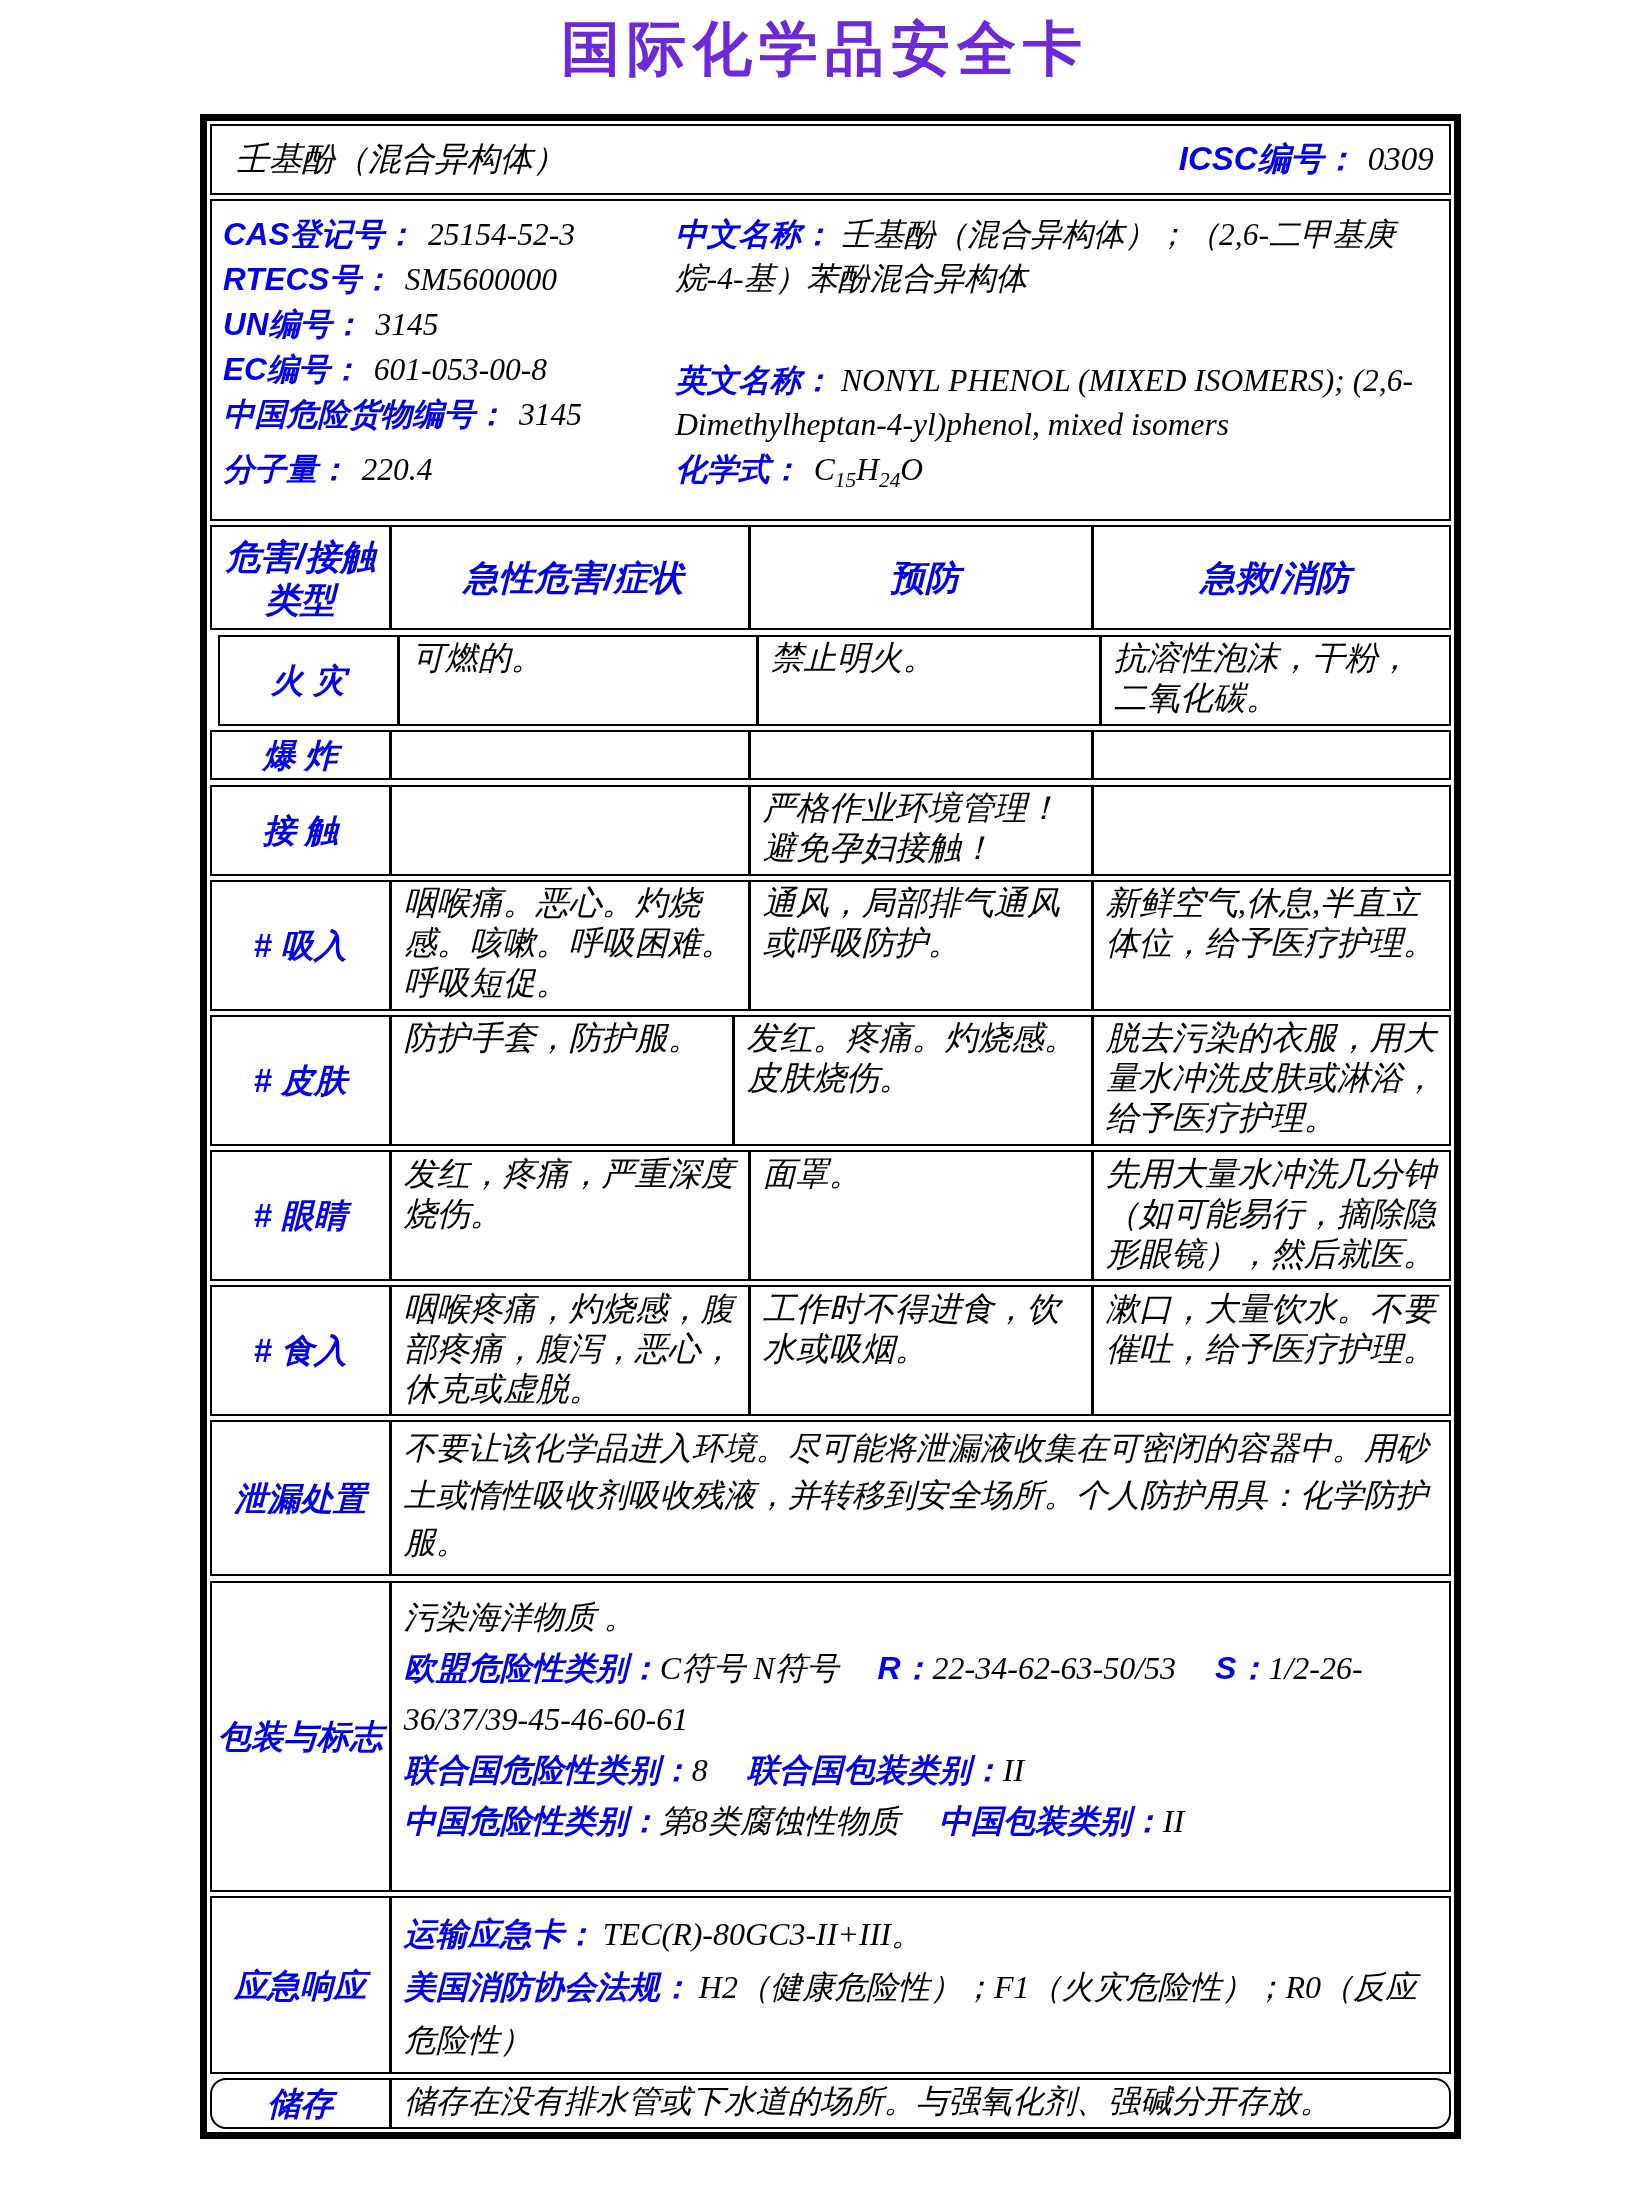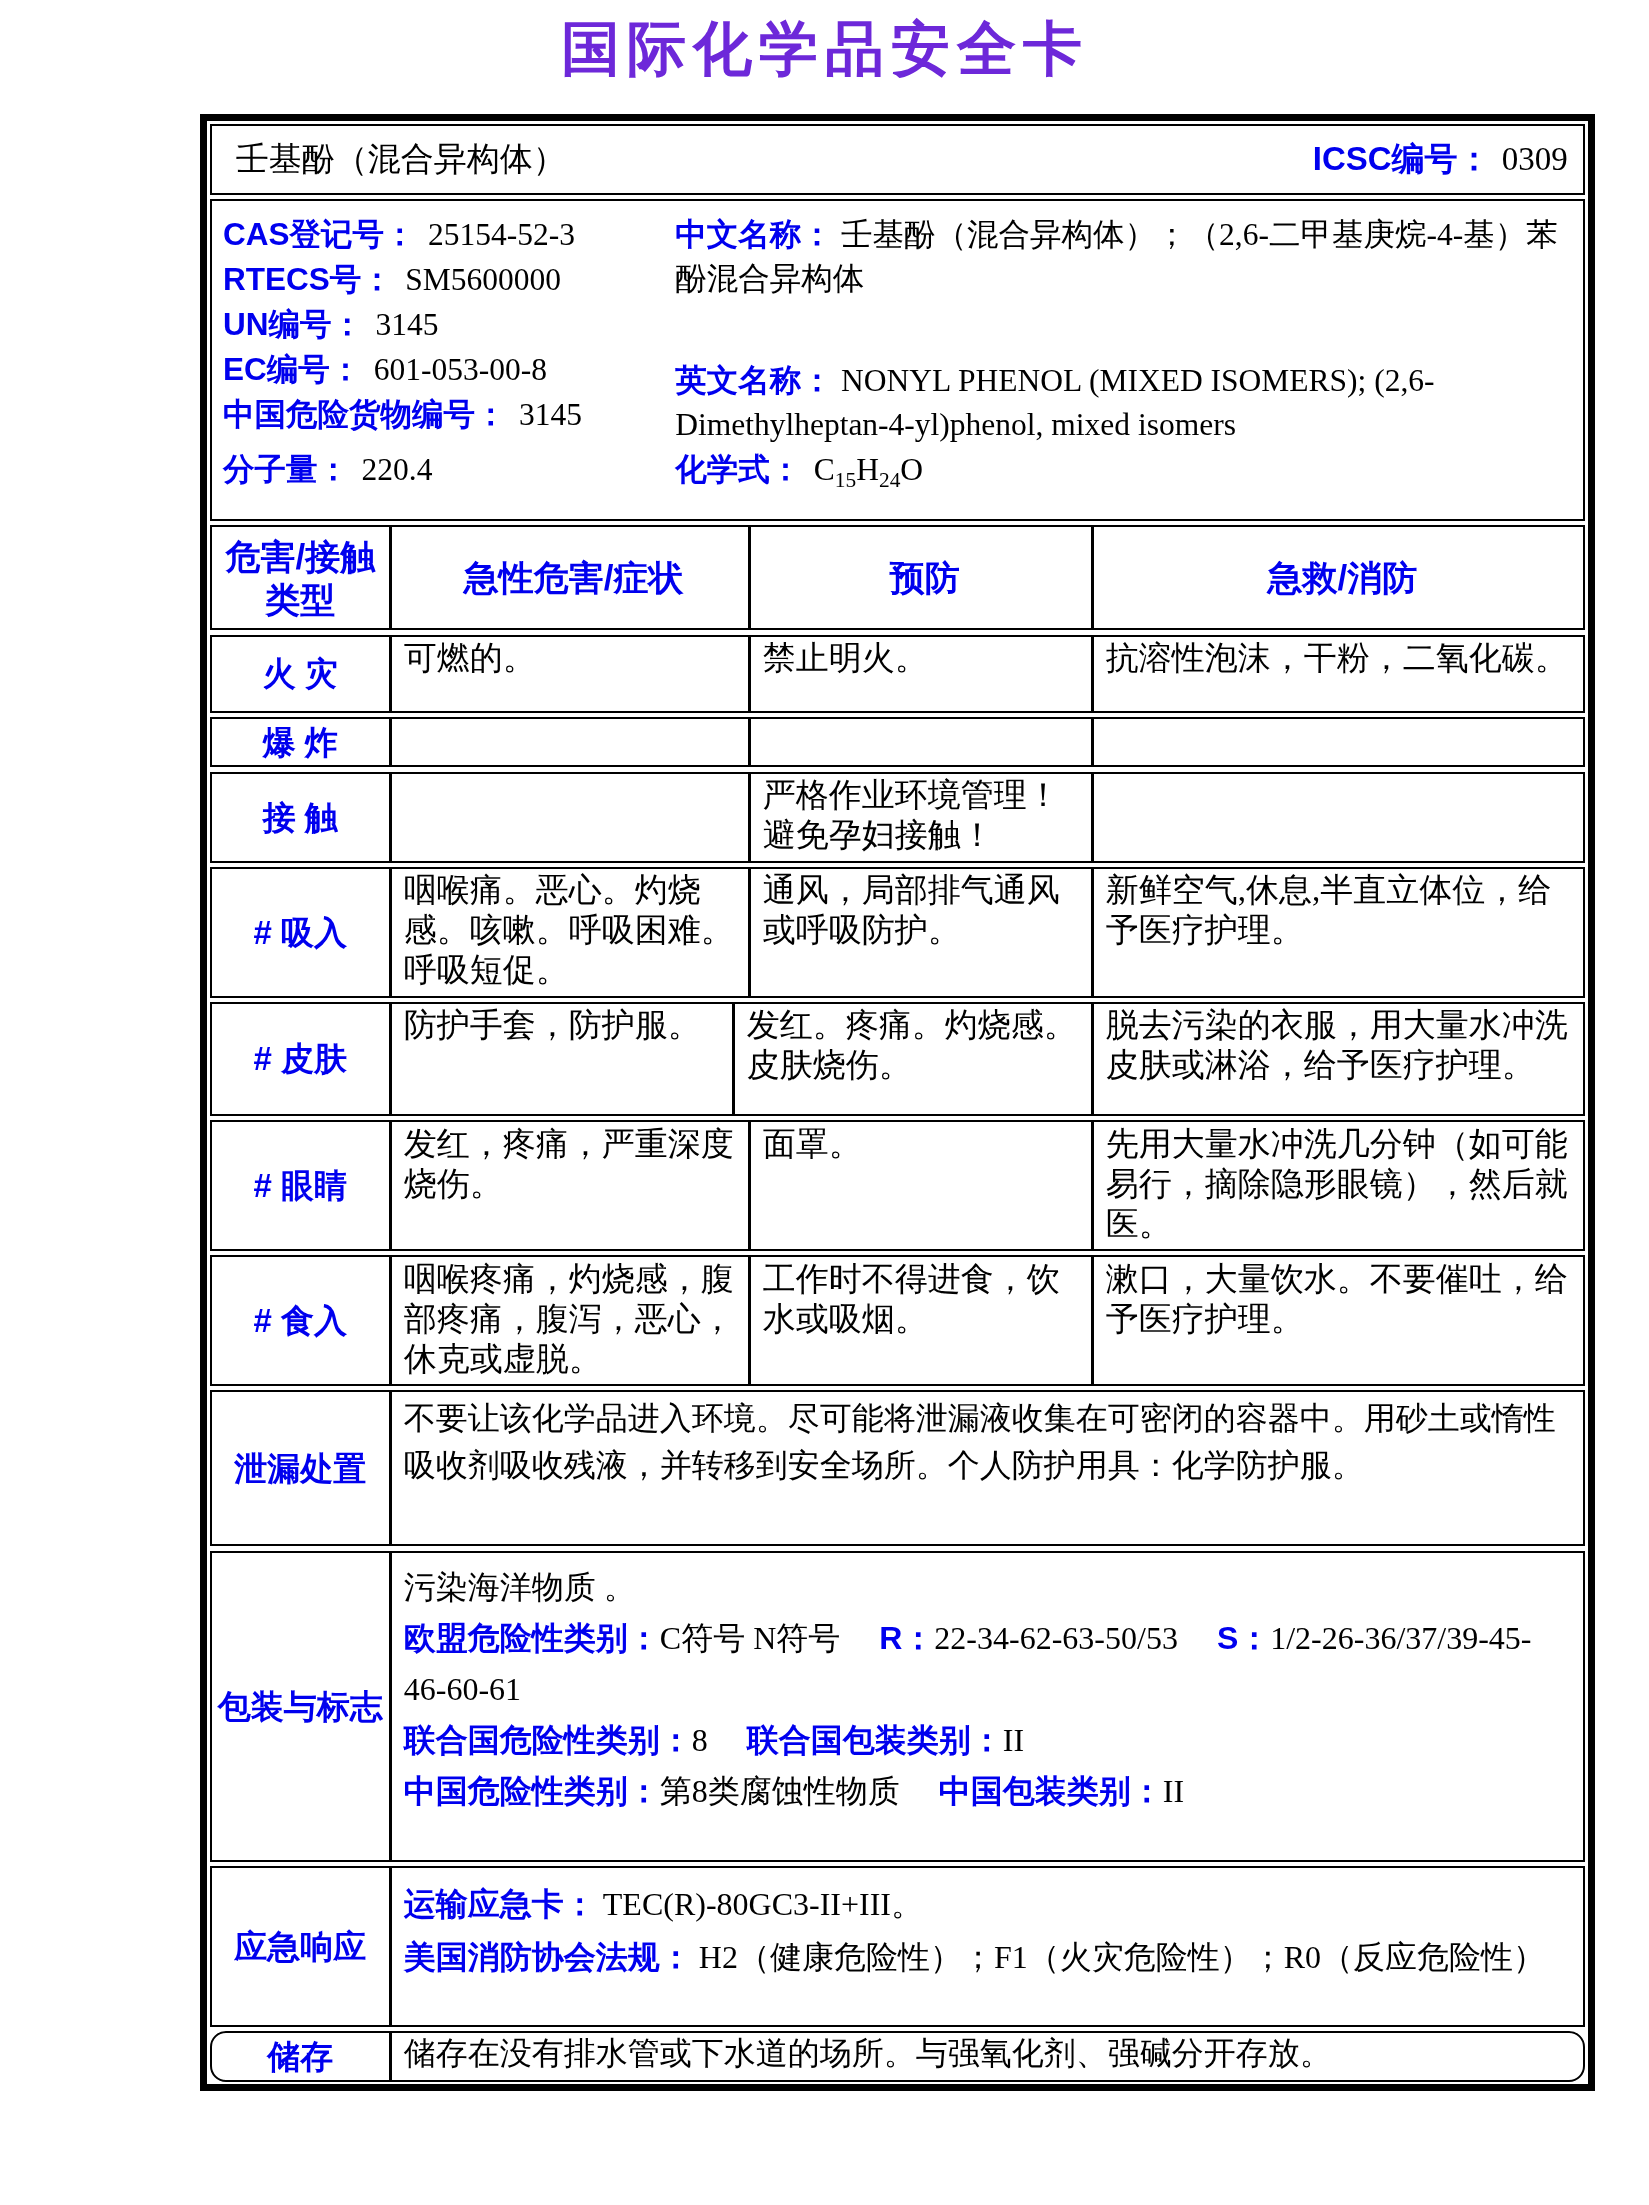--- a/index.html
+++ b/index.html
@@ -15,25 +15,26 @@
     margin:9.8px 0 0 0;
     text-align:center;
     color:#6d28d9;
     font-size:59px;
     font-weight:bold;
     letter-spacing:7px;
     font-family:"Liberation Sans","DejaVu Sans",sans-serif;
   }
   
   .card {
-    width:1395px;
+    width:1261px;
     margin:24px 0 0 200px;
     border:7px solid #000;
     padding:2.8px;
     background:#fff;
+    font-style:italic;
   }
   .row {
     border:2.8px solid #000;
     margin-bottom:4.2px;
     display:flex;
     align-items:stretch;
     background:#fff;
   }
   .row:last-child { margin-bottom:0; }
   .cell + .cell { border-left:3.5px solid #000;padding-left:12px; }
@@ -108,21 +109,21 @@
     font-size:33px;
     line-height:41px;
     padding:2.8px;
     white-space:pre-wrap;
   }
   .content {
     font-size:33px;
     line-height:40px;
     padding:1.4px 5.6px 5.6px 7px;
   }
-  .r-fire  { min-height:78px; }
+  .r-fire  { min-height:78px;margin-left:8px; }
   .r-expl  { min-height:46px;  }
   .r-cont  { min-height:83px;justify-content:space-between; }
   .r-inh   { min-height:120px; }
   .r-skin  { min-height:114px; }
   .r-eye   { min-height:118px; }
   .r-ing   { min-height:120px; }
 
   
   .r-spill { min-height:156px; }
   .spill-cell { font-size:32px; line-height:47px; padding:2.8px 9.8px 5.6px 8.4px; }

